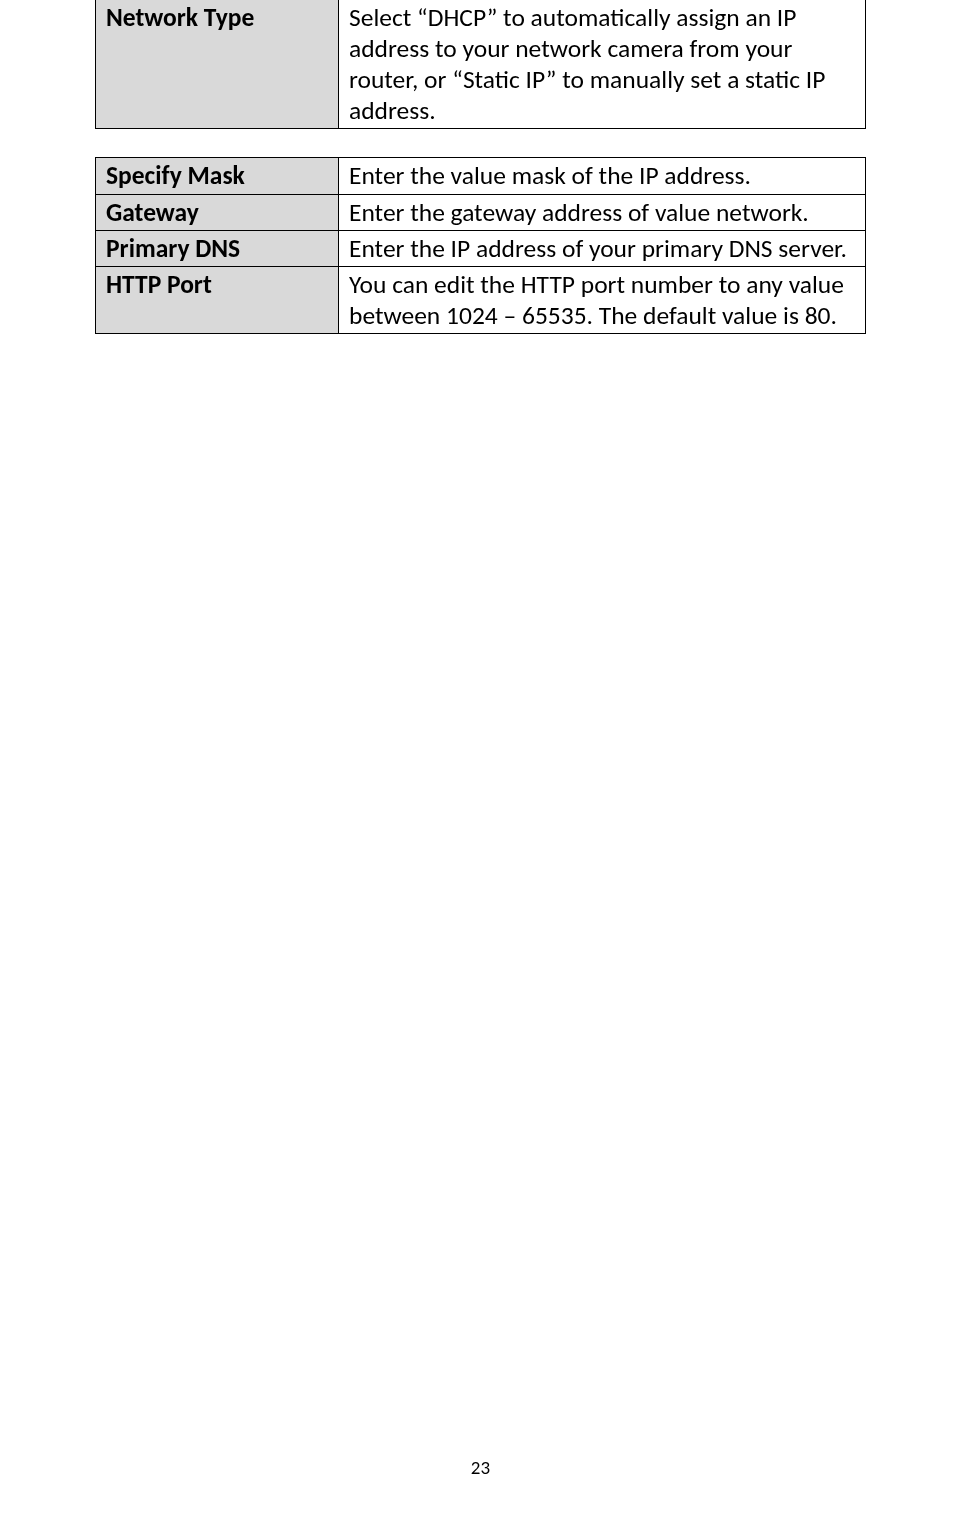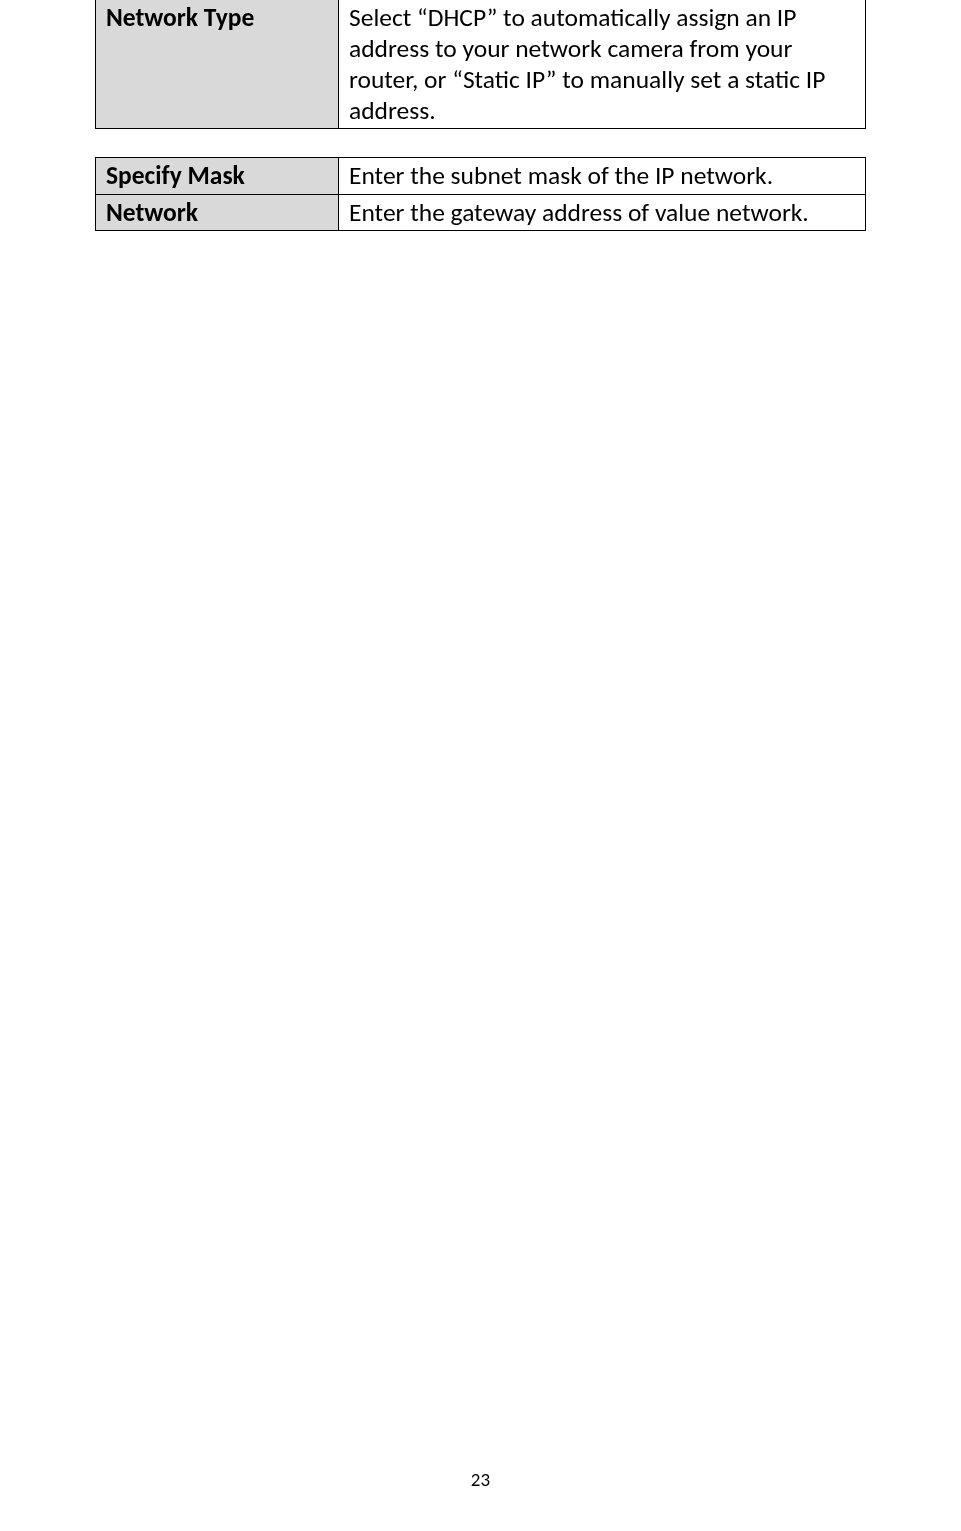--- a/index.html
+++ b/index.html
@@ -37,21 +37,21 @@
       width: auto;
     }
     .spacer {
       height: 28px;
     }
     .top-table td {
       border-top: none;
     }
     .footer {
       position: absolute;
-      bottom: 40px;
+      bottom: 52px;
       left: 0;
       width: 961px;
       text-align: center;
       font-size: 19px;
       font-family: Calibri, Arial, sans-serif;
       color: #000;
     }
   </style>
 </head>
 <body>
@@ -65,23 +65,31 @@
     </tr>
   </tbody>
     </table>
 
   <div class="spacer"></div>
 
   <table>
     <tbody>
     <tr>
       <td class="label">Specify Mask</td>
-      <td class="desc">Enter the subnet mask of the IP network.</td>
+      <td class="desc">Enter the value mask of the IP address.</td>
     </tr>
     <tr>
-      <td class="label">Network</td>
+      <td class="label">Gateway</td>
       <td class="desc">Enter the gateway address of value network.</td>
+    </tr>
+    <tr>
+      <td class="label">Primary DNS</td>
+      <td class="desc">Enter the IP address of your primary DNS server.</td>
+    </tr>
+    <tr>
+      <td class="label">HTTP Port</td>
+      <td class="desc">You can edit the HTTP port number to any value between 1024 – 65535. The default value is 80.</td>
     </tr>
   </tbody>
     </table>
 </div>
 
 <div class="footer">23</div>
 
 </body></html>

